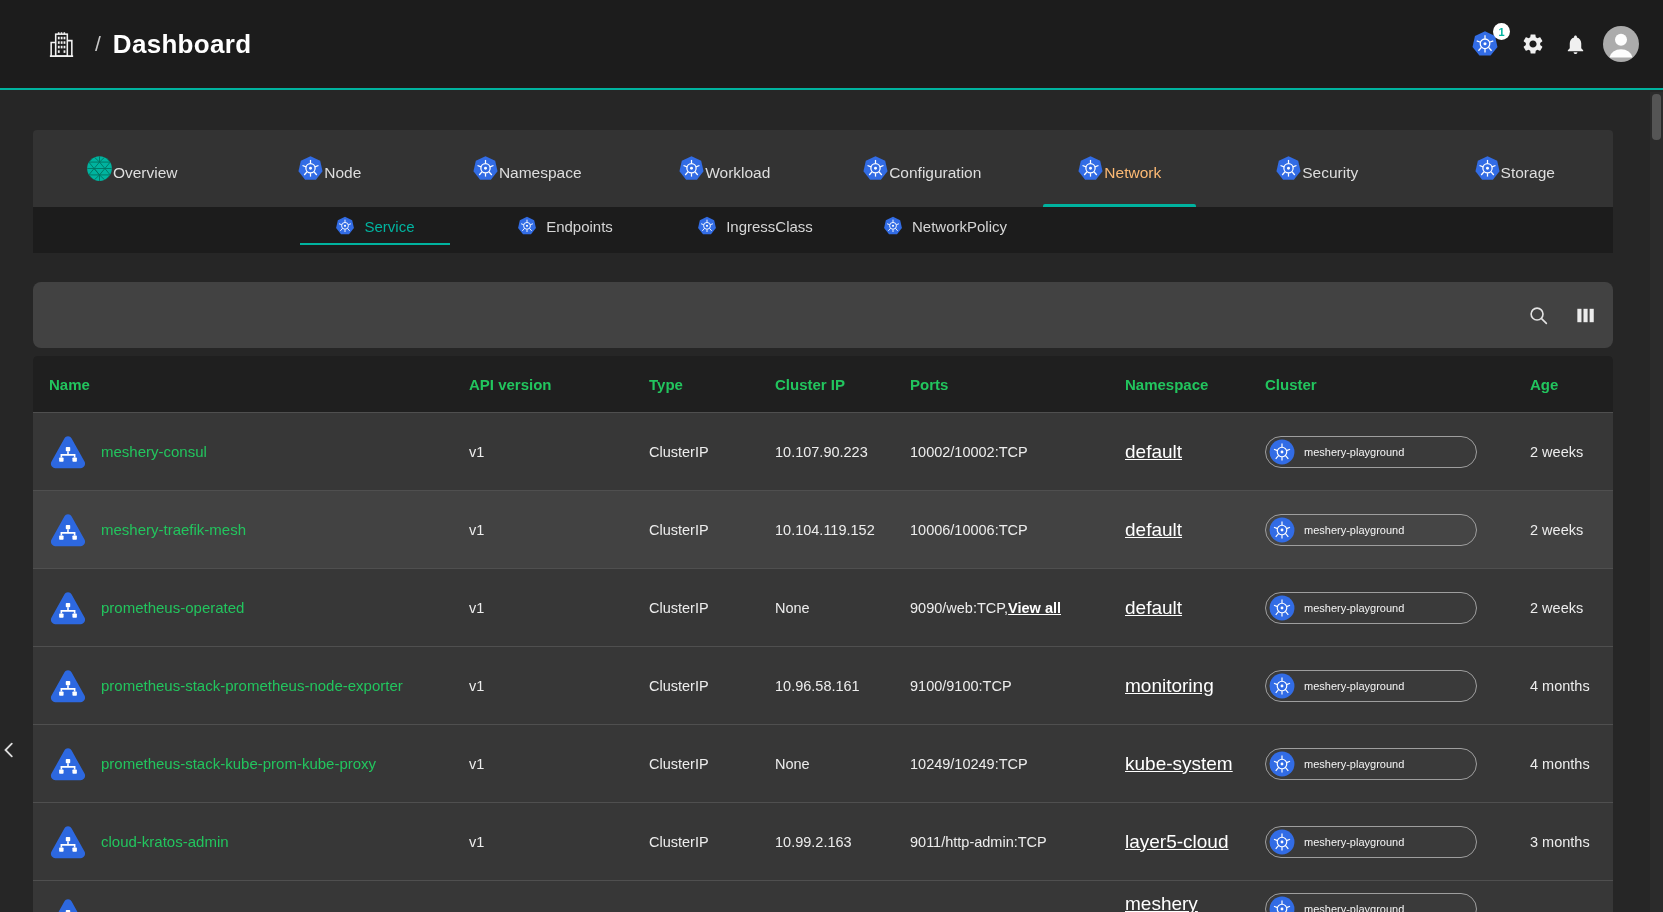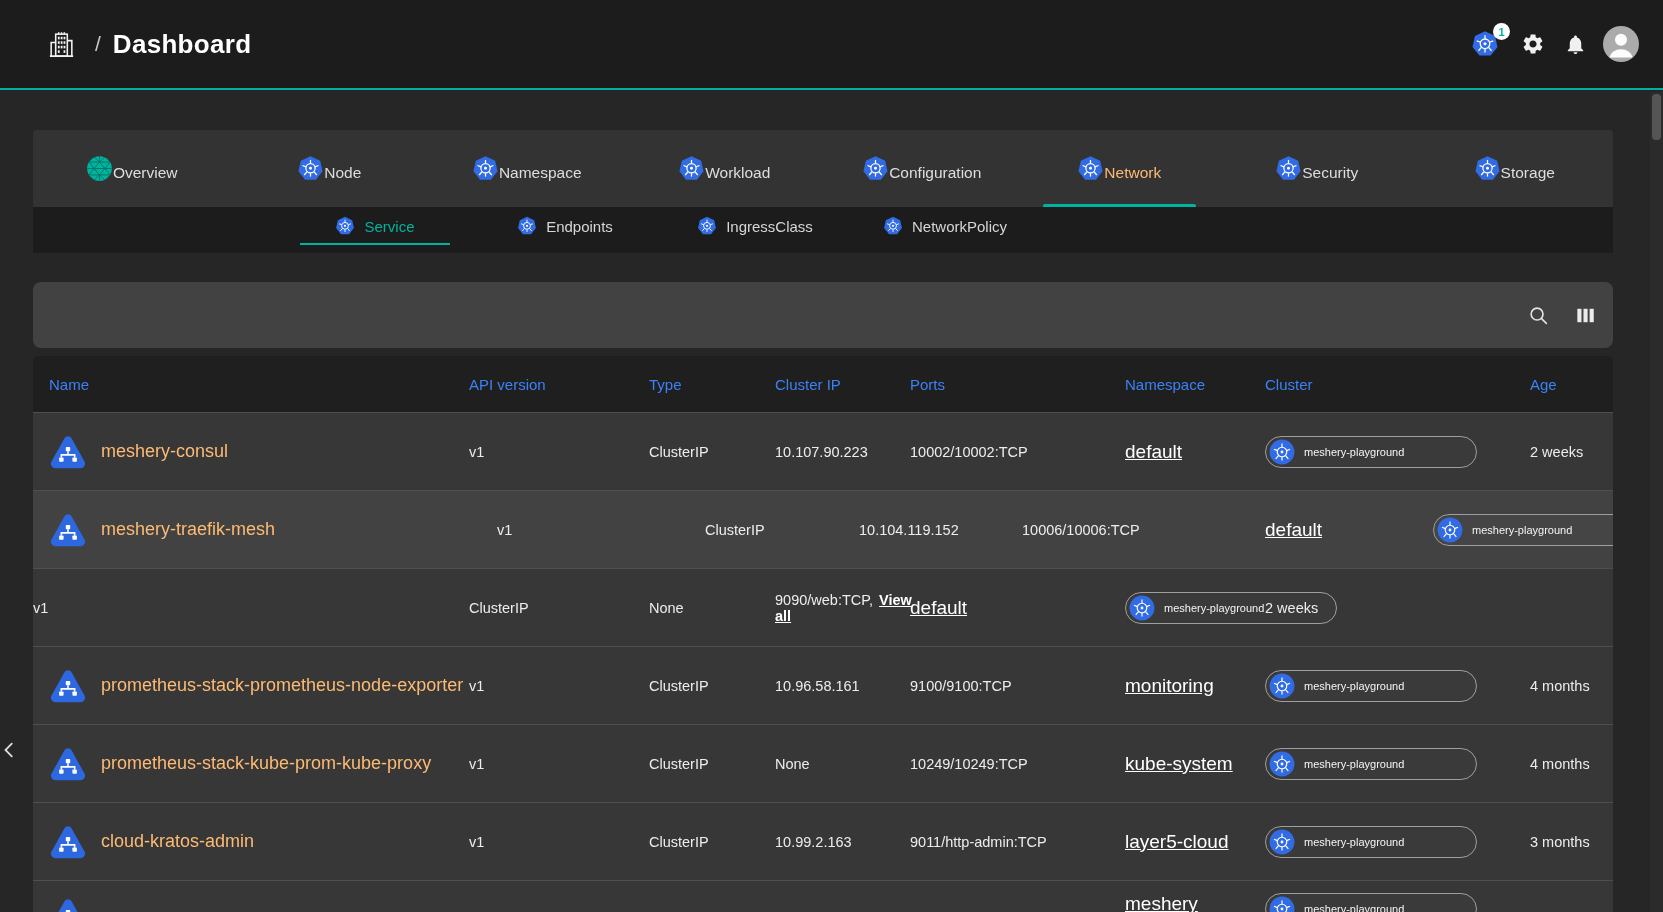--- a/index.html
+++ b/index.html
@@ -80,30 +80,30 @@
   .table-card {
     position:absolute; left:33px; top:356px; width:1580px; bottom:0;
     overflow:hidden; background:#373737; border-radius:4px 4px 0 0;
   }
   .thead, .trow {
     display:grid;
     grid-template-columns:436px 180px 126px 135px 215px 140px 265px 83px;
     align-items:center;
   }
   .thead {
-    height:56px; background:#1F1F1F; color:#3b82f6; font-weight:400; font-size:15px;
+    height:56px; background:#1F1F1F; color:#22c55e; font-weight:700; font-size:15px;
   }
   .thead .hcell { cursor:pointer; }
   .thead .hcell:first-child { padding-left:16px; }
   .trow { height:78px; background:#373737; border-top:1px solid #4F4F4F; font-size:14.5px; color:#EDEDED; cursor:pointer; }
-  .trow.hl { background:#424242;gap:28px; }
+  .trow.hl { background:#424242; }
   .c-name { display:flex; align-items:center; gap:14px; padding-left:16px; }
-  .c-name .nm { font-size:18px; color:#fdba74; }
+  .c-name .nm { font-size:15px; color:#22c55e; }
   .nslink { color:#FFFFFF; text-decoration:underline; font-size:19px; cursor:pointer; }
-  .viewall { color:#FFFFFF; text-decoration:underline; font-weight:600; margin-left:6px; cursor:pointer; }
+  .viewall { color:#FFFFFF; text-decoration:underline; font-weight:600; margin-left:0; cursor:pointer; }
   .chip {
     display:inline-flex; align-items:center; gap:9px;
     width:212px; height:32px; border:1px solid #9E9E9E; border-radius:16px;
     padding-left:3px; cursor:pointer; background:rgba(255,255,255,0.02);
   }
   .chip .chip-label { font-size:11px; color:#F5F5F5; white-space:nowrap; }
   .trow.partial { align-items:start; }
   .trow.partial .cellpad { padding-top:12px; }
   .trow.partial .c-name { padding-top:14px; }
 
@@ -390,20 +390,26 @@
         <svg class="ico" width="26" height="26">
             <use href="#sym-k8s-round"></use>
           </svg>
         <span class="chip-label">meshery-playground</span>
       </span>
     </div>
     <div>2 weeks</div>
   </div>
 
   <div class="trow">
+    <div class="c-name">
+      <svg class="ico" width="38" height="40">
+          <use href="#sym-svc"></use>
+        </svg>
+      <span class="nm">prometheus-operated</span>
+    </div>
     <div>v1</div>
     <div>ClusterIP</div>
     <div>None</div>
     <div>
       <span>9090/web:TCP,</span><a class="viewall">View all</a>
     </div>
     <div><a class="nslink">default</a></div>
     <div>
       <span class="chip">
         <svg class="ico" width="26" height="26">

